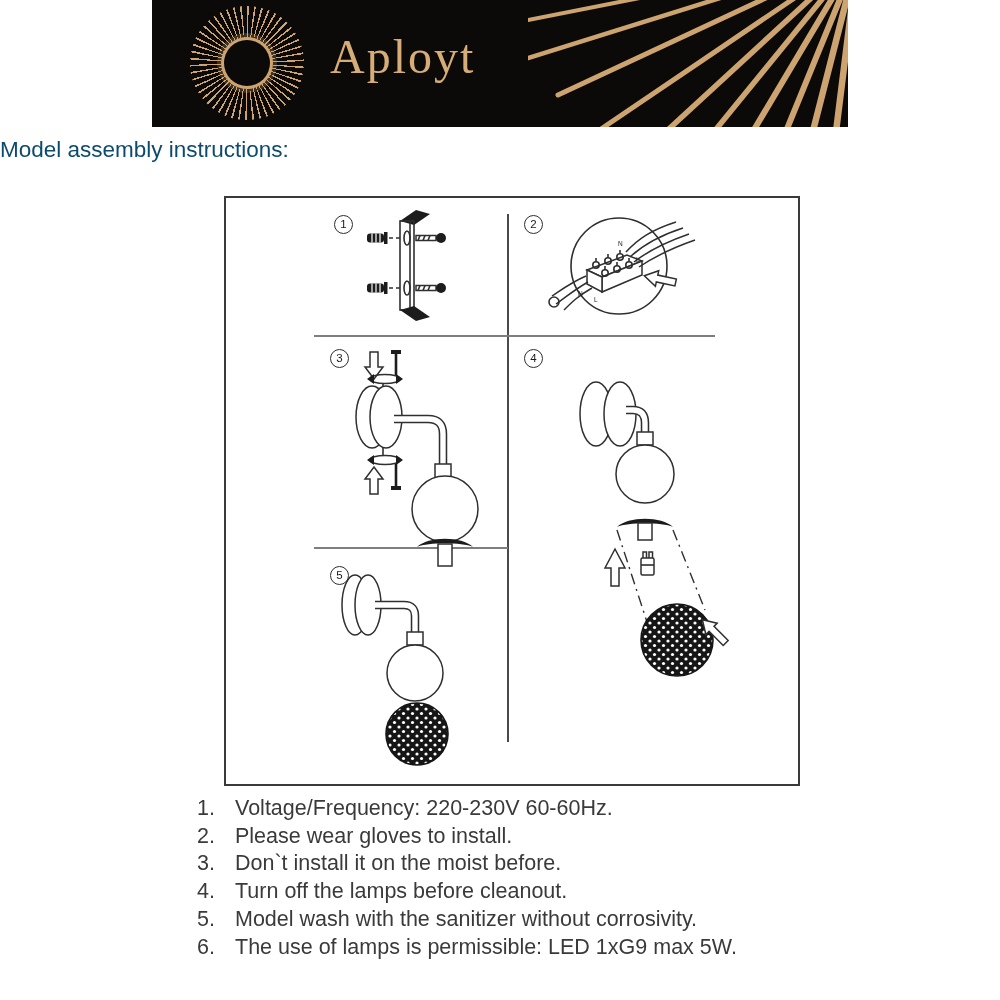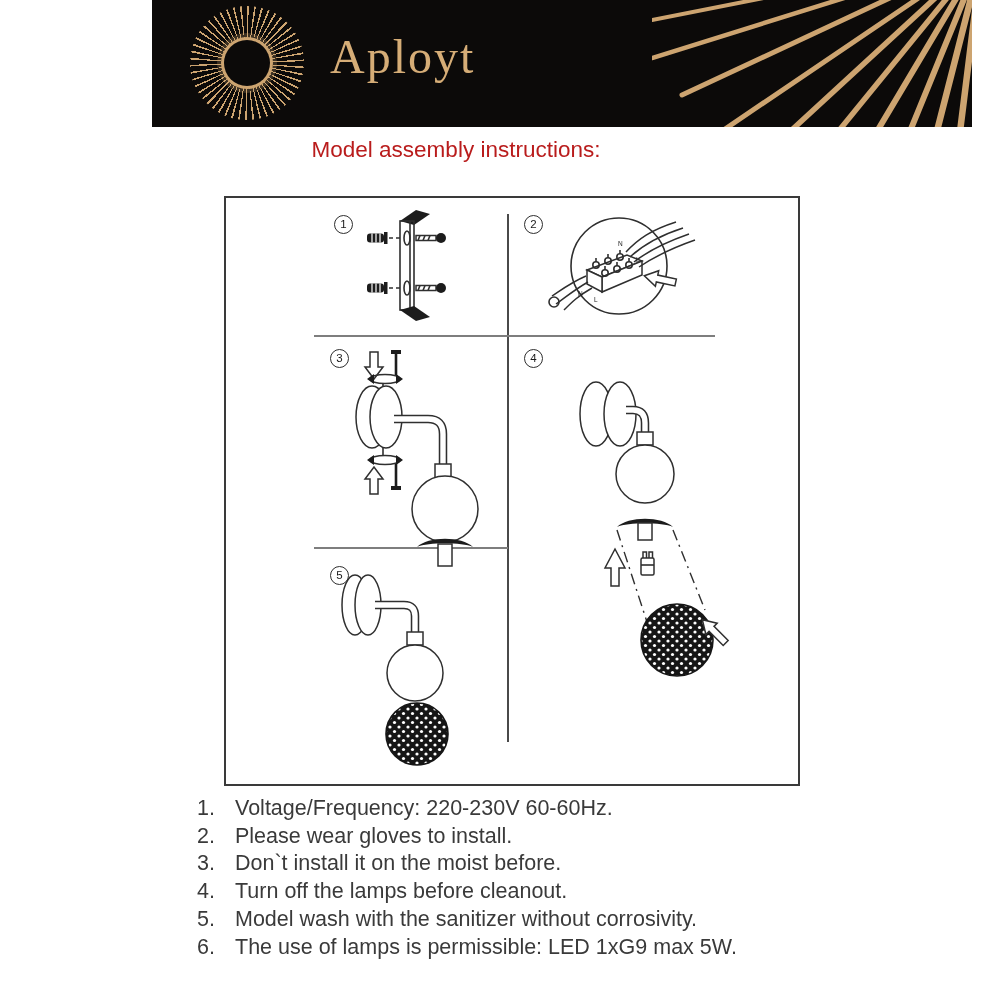--- a/index.html
+++ b/index.html
@@ -1,29 +1,29 @@
 <!DOCTYPE html>
 <html><head>
 <meta charset="utf-8">
 <style>
   html,body{margin:0;padding:0;background:#ffffff;}
   body{position:relative;width:1000px;height:1000px;font-family:"Liberation Sans",sans-serif;overflow:hidden;}
 
   
-  .banner{position:absolute;left:152px;top:0;width:820px;height:127px;background:#0c0a09;overflow:hidden;}
+  .banner{position:absolute;left:152px;top:0;width:696px;height:127px;background:#0c0a09;overflow:hidden;}
   .sunburst{position:absolute;left:38px;top:6px;width:114px;height:114px;border-radius:50%;
     background:repeating-conic-gradient(from 0deg at 50% 50%, #cda470 0deg 1.8deg, rgba(0,0,0,0) 1.8deg 7.2deg);}
   .sunburst::after{content:"";position:absolute;inset:34px;background:#0c0a09;border-radius:50%;
     box-shadow:0 0 0 3px #cda470, 0 0 0 7px rgba(205,164,112,.25);}
   .brand-text{position:absolute;left:178px;top:33px;font-family:"Liberation Serif",serif;
     font-size:48px;font-weight:400;color:#d6ad77;letter-spacing:2px;line-height:1;}
   .fan{position:absolute;right:0;top:0;}
 
   
-  .title-block{position:absolute;left:0;top:136px;width:912px;text-align:center;color:#b91c1c;}
+  .title-block{position:absolute;left:0;top:136px;width:912px;color:#0c4a6e;}
   .title-line{font-size:22.5px;line-height:27px;}
 
   
   .diagram-box{position:absolute;left:224px;top:196px;width:572px;height:586px;border:2px solid #3a3a3a;background:#fff;}
   .divider-v{position:absolute;left:281px;top:16px;width:2px;height:528px;background:#4a4a4a;}
   .divider-h1{position:absolute;left:88px;top:137px;width:401px;height:2px;background:#7e7e7e;}
   .divider-h2{position:absolute;left:88px;top:349px;width:194px;height:2px;background:#7e7e7e;}
   .step-badge{position:absolute;width:17px;height:17px;border:1.5px solid #2e2e2e;border-radius:50%;
     font-size:11.5px;line-height:16px;text-align:center;color:#1a1a1a;background:#fff;}
   .panel{position:absolute;}

